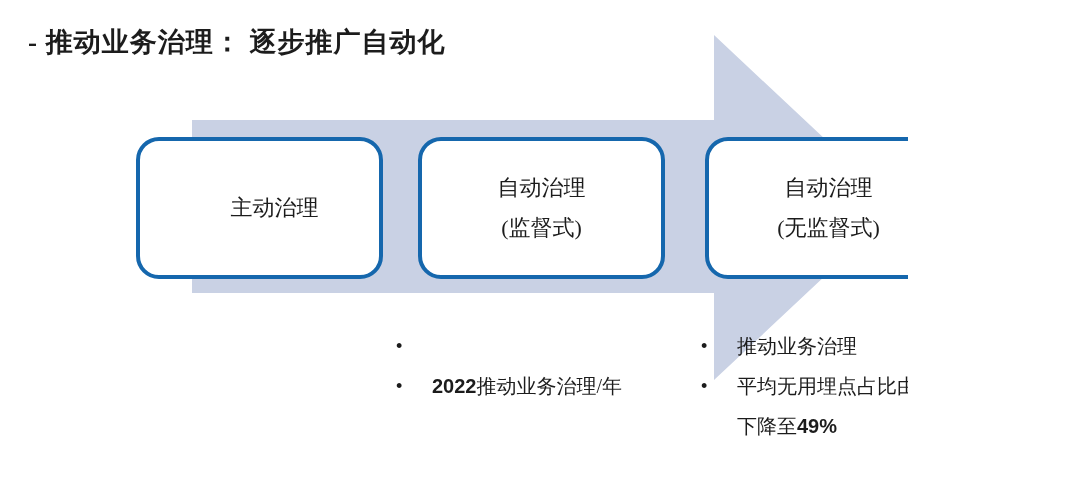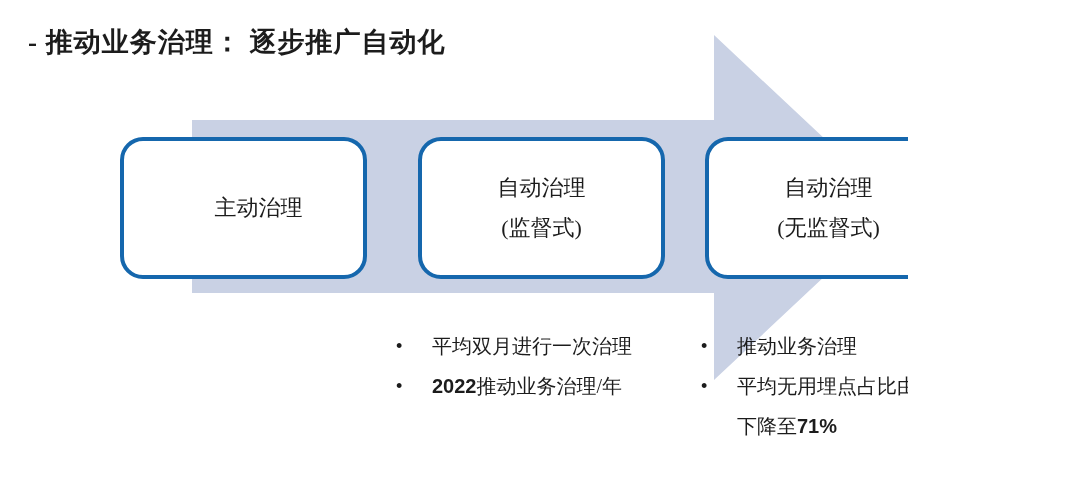--- a/index.html
+++ b/index.html
@@ -43,21 +43,21 @@
     border: 4px solid var(--box_border);
     border-radius: 23px;
     display: flex;
     flex-direction: column;
     align-items: center;
     justify-content: center;
     text-align: center;
     font-size: 22px;
     line-height: 40px;
   }
-  .stage-box.b1 { left: 120px; padding-left: 30px; }
+  .stage-box.b1 { left: 136px; padding-left: 30px; }
   .stage-box.b2 { left: 418px; }
   .stage-box.b3 { left: 705px; }
   .callout {
     position: absolute;
     top: 334px;
     font-size: 20px;
     line-height: 24px;
   }
   .callout.c2 { left: 396px; width: 310px; }
   .callout.c3 { left: 701px; width: 300px; }
@@ -101,36 +101,35 @@
   </div>
 
   <div class="stage-box b3">
     <span>自动治理</span>
     <span>(无监督式)</span>
   </div>
 
   <div class="callout c2">
     <div class="c-row">
       <span class="dot">•</span>
-      <span class="c-text">平均双月进行一次治理</span>
     </div>
     <div class="c-row">
       <span class="dot">•</span>
       <span class="c-text"><b class="num">2022</b><span>推动业务治理/年</span></span>
     </div>
   </div>
 
   <div class="callout c3">
     <div class="c-row">
       <span class="dot">•</span>
       <span class="c-text">推动业务治理</span>
     </div>
     <div class="c-row" style="margin-bottom:16px;">
       <span class="dot">•</span>
       <span class="c-text"><span>平均无用埋点占比由</span><b class="num">39%</b></span>
     </div>
     <div class="c-row">
       <span class="dot"></span>
-      <span class="c-text"><span>下降至</span><b class="num">71%</b></span>
+      <span class="c-text"><span>下降至</span><b class="num">49%</b></span>
     </div>
   </div>
 
 </div>
 
 </body></html>

